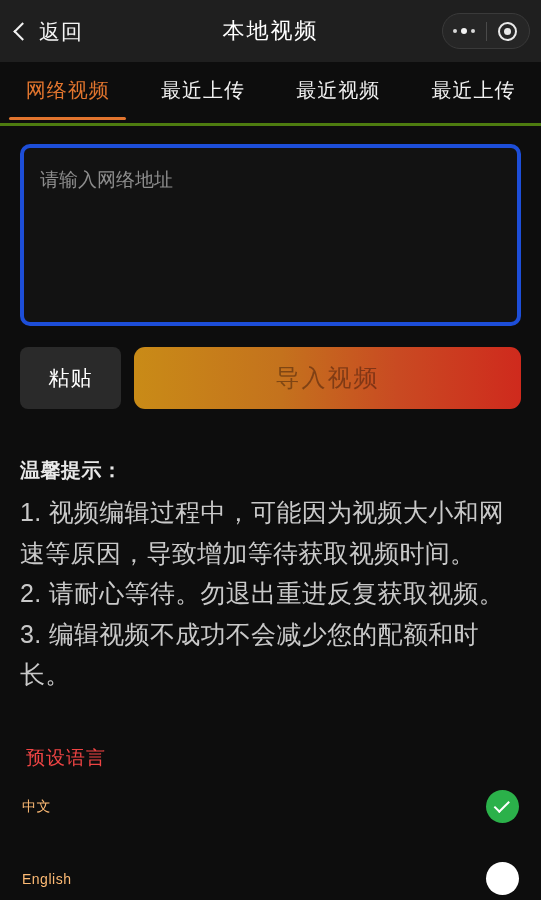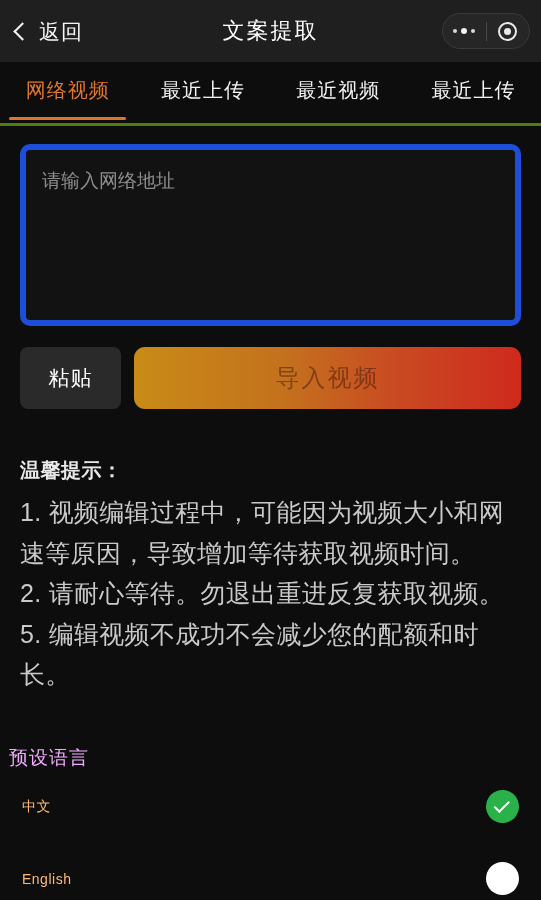--- a/index.html
+++ b/index.html
@@ -169,26 +169,26 @@
 
   
   .content {
     padding: 0 20px;
   }
 
   .url-input {
     margin-top: 18px;
     width: 100%;
     height: 182px;
-    border: 6px solid #1d4ed8;
+    border: 4px solid #1d4ed8;
     border-radius: 10px;
     background: #121212;
     color: #e6e6e6;
     font-size: 19px;
-    font-family: Liberation Mono, monospace;
+    font-family: Liberation Serif, serif;
     padding: 18px 16px;
     resize: none;
     outline: none;
     line-height: 1.5;
   }
   .url-input::placeholder { color: #8d8d8d; }
 
   .button-row {
     display: flex;
     gap: 13px;
@@ -237,23 +237,23 @@
     color: #c9c9c9;
     line-height: 1.62;
     letter-spacing: 0.3px;
   }
 
   
   .lang-section { margin-top: 50px; }
 
   .lang-section-title {
     font-size: 19px;
-    color: #f0abfc;
+    color: #ef4444;
     letter-spacing: 1px;
-    padding-left: 9px;
+    padding-left: 26px;
   }
 
   .lang-row {
     height: 72px;
     display: flex;
     align-items: center;
     justify-content: space-between;
     padding: 0 22px;
     cursor: pointer;
   }
@@ -289,21 +289,21 @@
 <body>
 
 <div id="app">
 
   <div class="navbar">
     <div class="nav-back">
       <span class="chevron-left"></span>
       <span class="nav-back-label">返回</span>
     </div>
 
-    <div class="nav-title">文案提取</div>
+    <div class="nav-title">本地视频</div>
 
     <div class="capsule">
       <div class="capsule-menu">
         <i></i>
         <i class="mid"></i>
         <i></i>
       </div>
       <div class="capsule-divider"></div>
       <div class="capsule-target">
         <span class="target-ring">
@@ -334,21 +334,21 @@
 
     <div class="button-row">
       <button class="btn-paste">粘贴</button>
       <button class="btn-import">导入视频</button>
     </div>
 
     <div class="tips">
       <div class="tips-title">温馨提示：</div>
       <div class="tips-item">1. 视频编辑过程中，可能因为视频大小和网速等原因，导致增加等待获取视频时间。</div>
       <div class="tips-item">2. 请耐心等待。勿退出重进反复获取视频。</div>
-      <div class="tips-item">5. 编辑视频不成功不会减少您的配额和时长。</div>
+      <div class="tips-item">3. 编辑视频不成功不会减少您的配额和时长。</div>
     </div>
 
   </div>
 
   <div class="lang-section">
     <div class="lang-section-title">预设语言</div>
 
     <div class="lang-row">
       <span class="lang-label">中文</span>
       <span class="radio selected">

